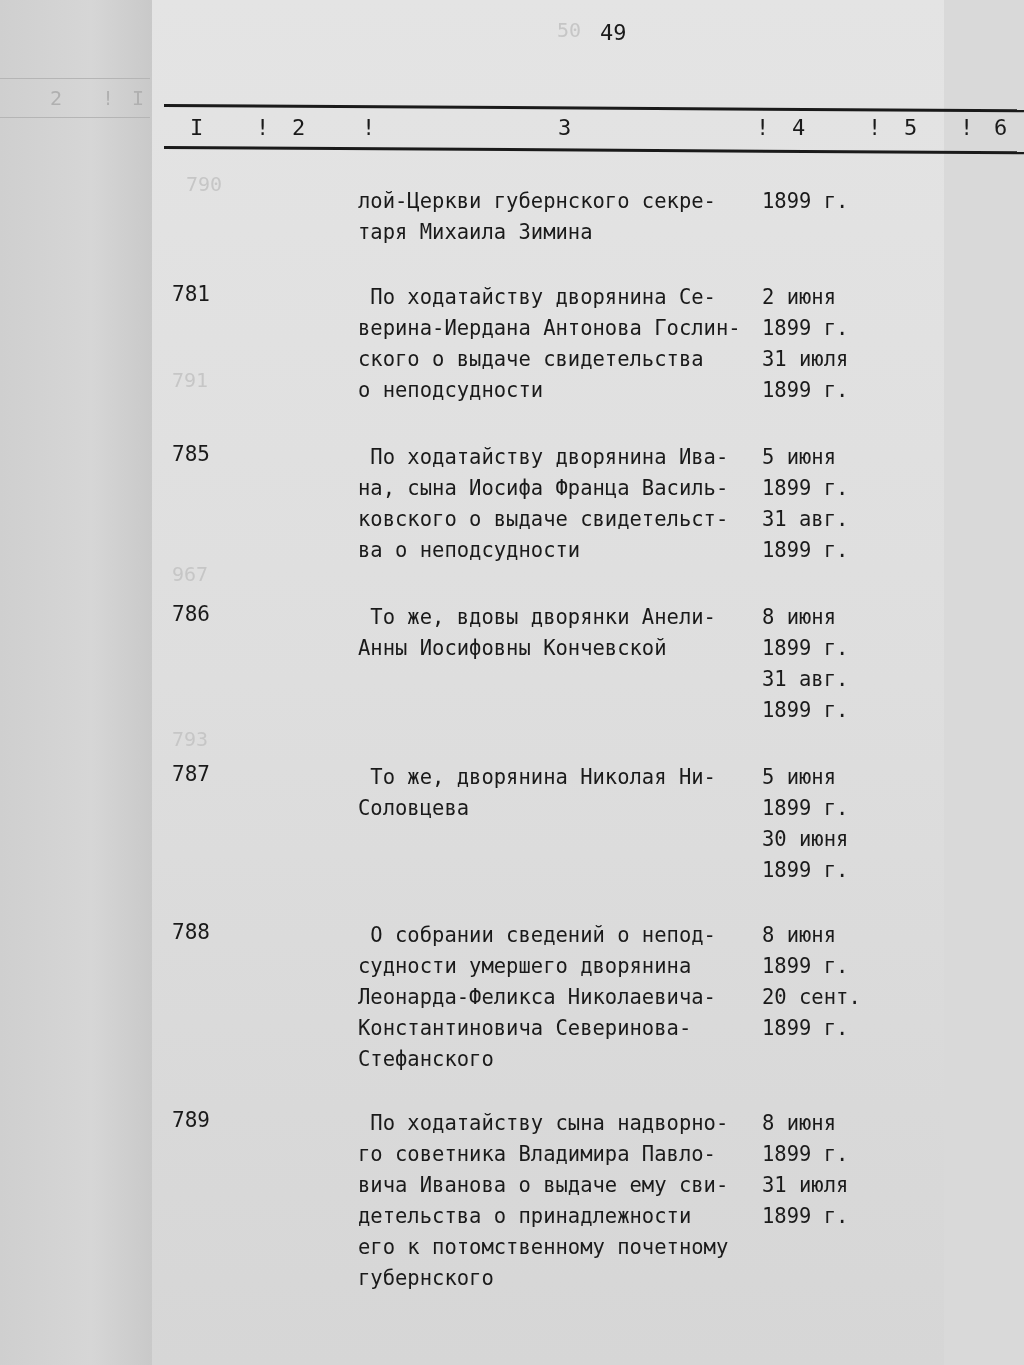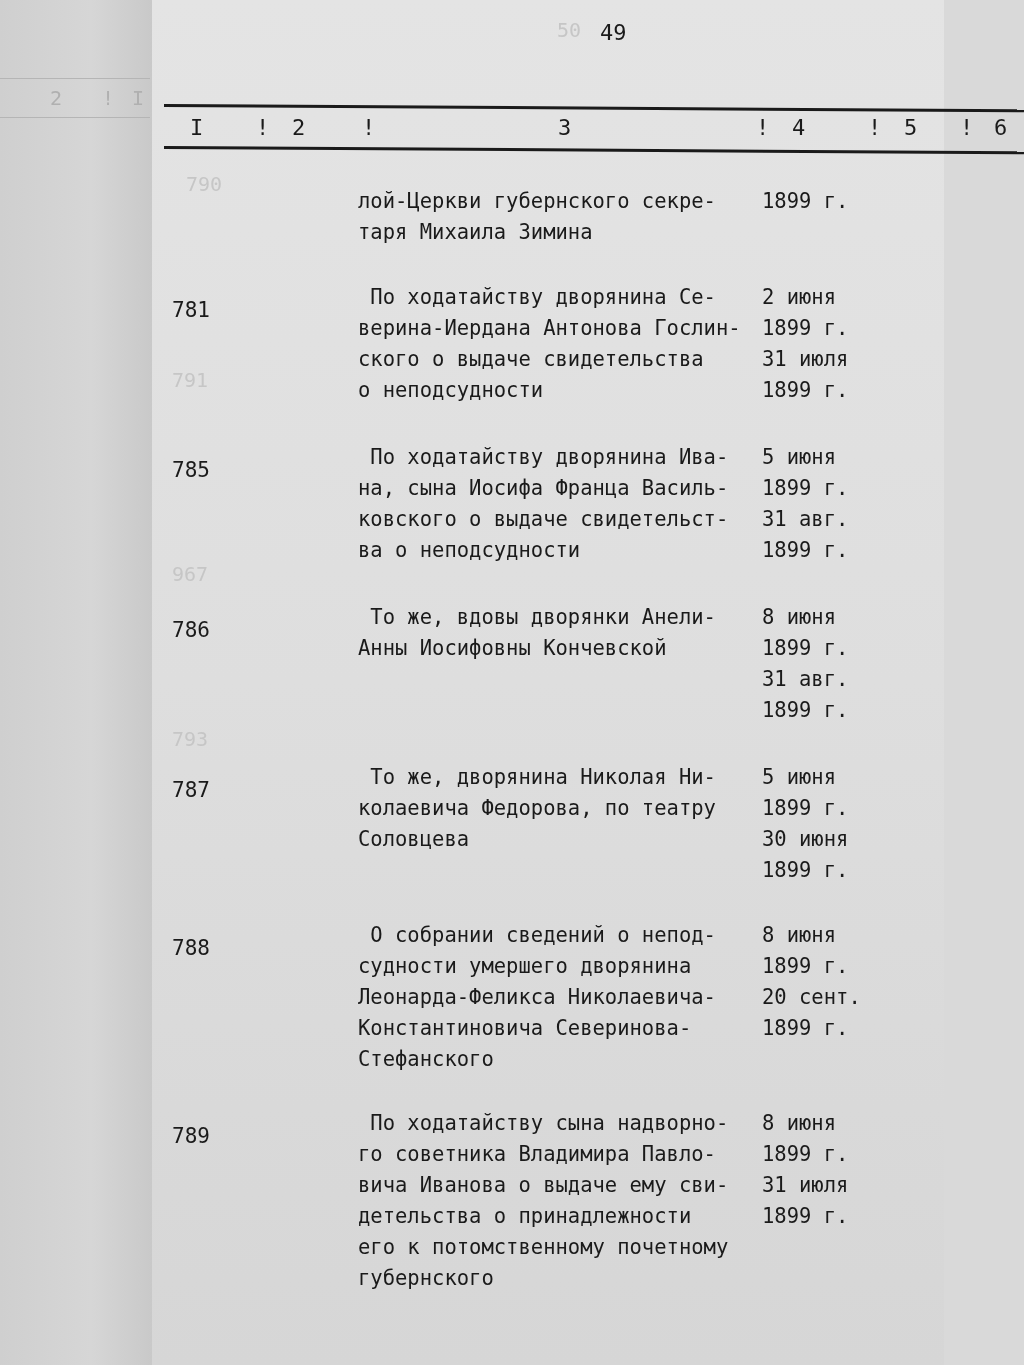--- a/index.html
+++ b/index.html
@@ -24,21 +24,21 @@
     position:absolute; left:152px; top:0; width:792px; height:1365px;
     background:linear-gradient(180deg,#e4e4e4 0%,#dedede 50%,#d6d6d6 100%);
   }
   .ghost { position:absolute; color:#c6c6c6; font-size:20px; }
   .page-number { position:absolute; left:448px; top:20px; font-size:22px; }
   .rule { position:absolute; left:12px; width:860px; height:3px; background:#1a1a1a; }
   .rule.top { top:104px; transform:rotate(0.35deg); transform-origin:left; }
   .rule.bot { top:146px; transform:rotate(0.35deg); transform-origin:left; }
   .hdr { position:absolute; top:115px; font-size:22px; }
   .row { position:absolute; left:0; width:872px; }
-  .row .num { position:absolute; left:20px; top:0; font-size:21px;margin-top:16px; }
+  .row .num { position:absolute; left:20px; top:0; font-size:21px; }
   .row .desc { position:absolute; left:206px; top:0; width:390px; font-size:20.5px; line-height:31px; }
   .row .desc div { white-space:pre; }
   .row .dates { position:absolute; left:610px; top:0; font-size:20.5px; line-height:31px; }
   .row .dates div { white-space:pre; }
 </style>
 </head>
 <body>
 
 <div class="prev-page">
   <div class="band">
@@ -127,21 +127,20 @@
       <div>1899 г.</div>
       <div>31 авг.</div>
       <div>1899 г.</div>
     </div>
   </div>
 
   <div class="row" style="top:762px;">
     <div class="num">787</div>
     <div class="desc">
       <div> То же, дворянина Николая Ни-</div>
-      <div>колаевича Федорова, по театру</div>
       <div>Соловцева</div>
     </div>
     <div class="dates">
       <div>5 июня</div>
       <div>1899 г.</div>
       <div>30 июня</div>
       <div>1899 г.</div>
     </div>
   </div>
 

